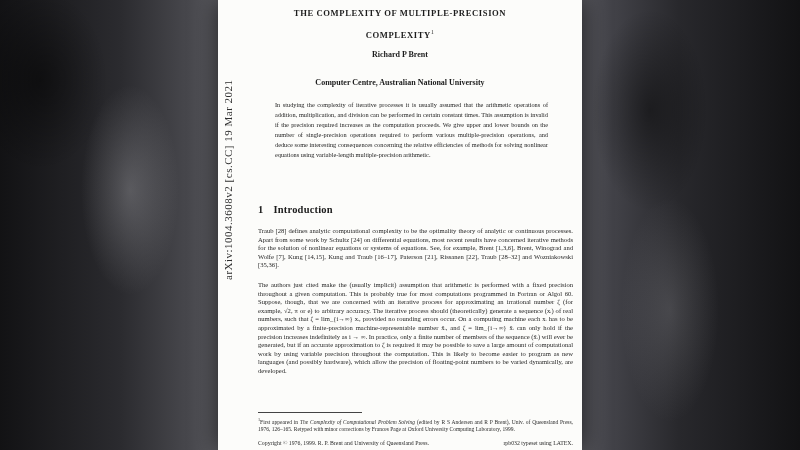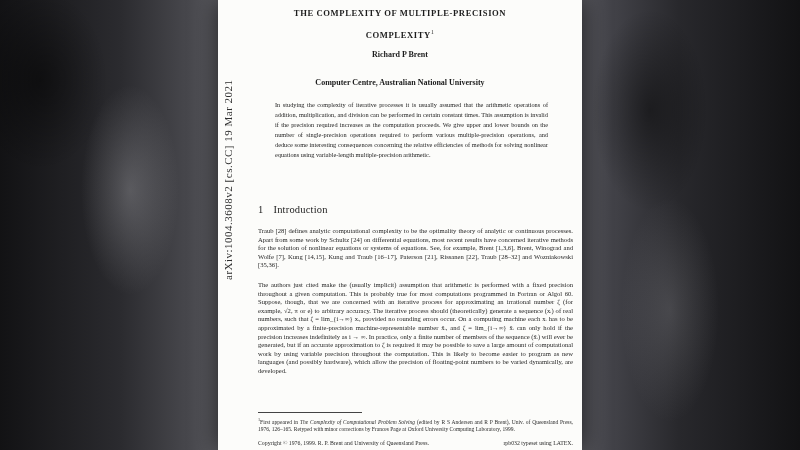--- a/index.html
+++ b/index.html
@@ -39,21 +39,21 @@
   .title-line{font-weight:bold;font-size:8.6px;letter-spacing:0.6px;}
   .fn-mark{font-size:5.5px;vertical-align:super;font-weight:normal;}
   .author{font-weight:bold;font-size:8px;}
   .affil{font-weight:bold;font-size:8px;}
   .abstract{
     position:absolute;left:57px;right:34px;top:100px;
     font-size:6.3px;line-height:10px;text-align:justify;color:#222;
   }
   .section-head{
     position:absolute;left:40px;top:204px;
-    font-weight:normal;font-size:10.5px;letter-spacing:0.2px;
+    font-weight:bold;font-size:10.5px;letter-spacing:0.2px;
   }
   .section-head .num{margin-right:10px;}
   .body-para{
     position:absolute;left:40px;right:9px;
     font-size:6.6px;line-height:8.6px;text-align:justify;color:#1f1f1f;
   }
   .para1{top:227px;}
   .para2{top:281px;}
   .footnote-rule{
     position:absolute;left:40px;top:412px;width:104px;height:0;

